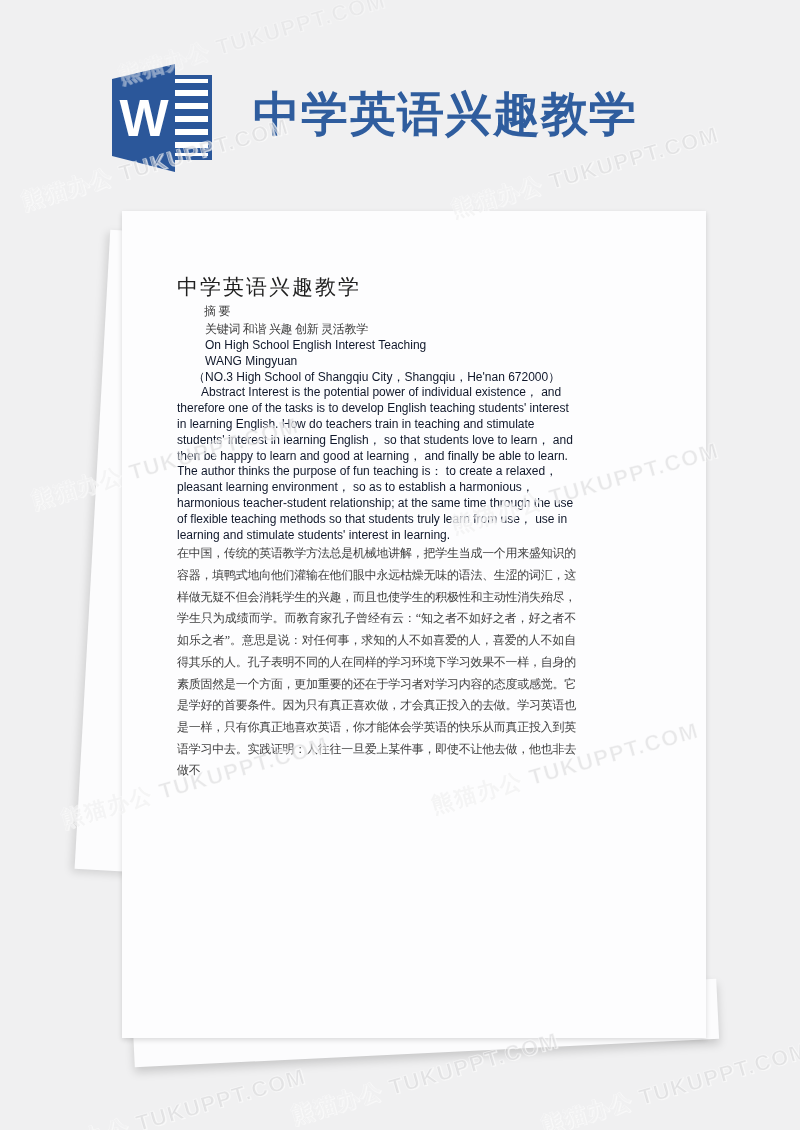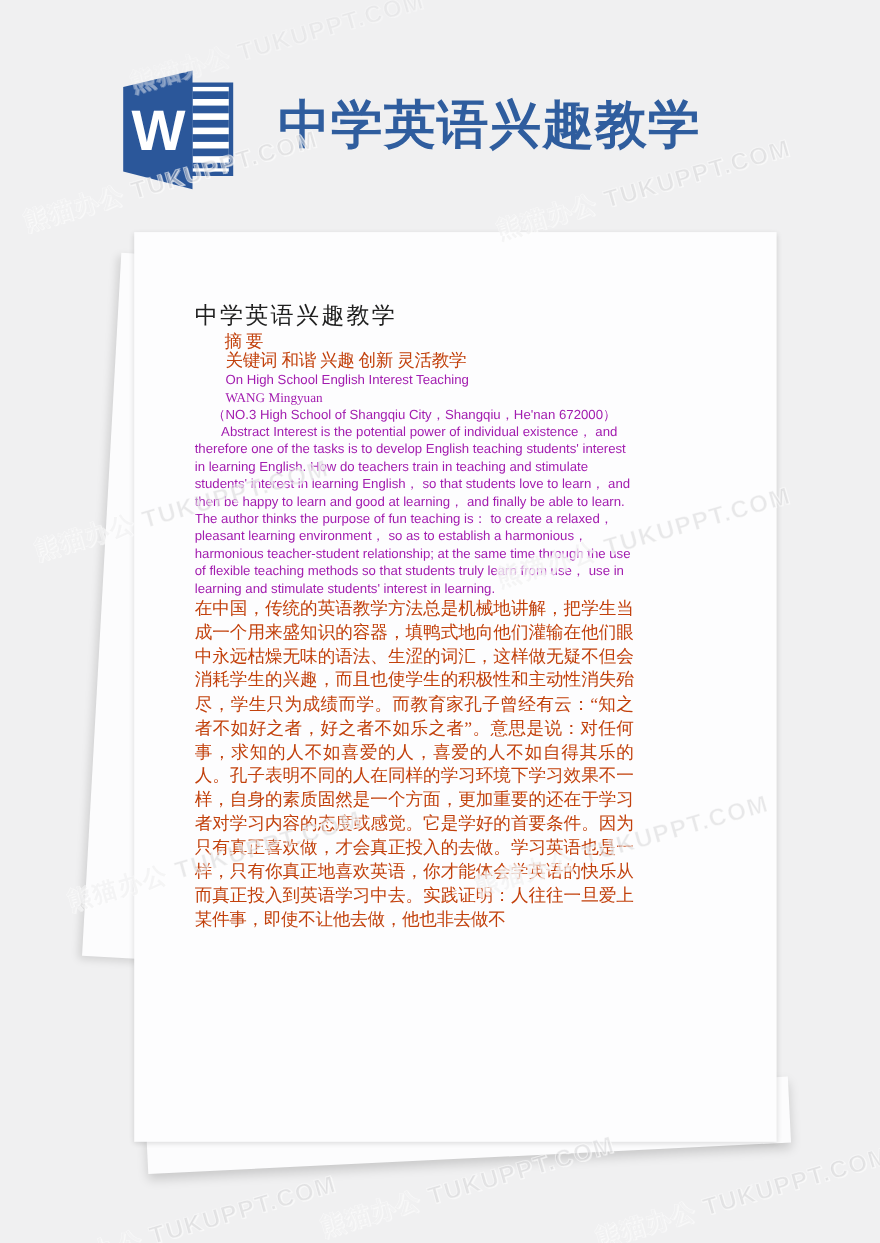--- a/index.html
+++ b/index.html
@@ -19,33 +19,33 @@
   .sheet-a{left:92px;top:245px;width:560px;height:640px;transform:rotate(3.2deg);
            box-shadow:-3px 3px 8px rgba(0,0,0,0.13);z-index:1;}
   .sheet-b{left:133px;top:993px;width:585px;height:60px;transform:rotate(-2.8deg);
            box-shadow:0 5px 10px rgba(0,0,0,0.17);z-index:2;}
   .paper{position:absolute;left:122px;top:211px;width:584px;height:827px;z-index:3;
          background:#fdfdfe;box-shadow:0 2px 5px rgba(0,0,0,0.14);
          box-sizing:border-box;padding:62px 130px 0 55px;}
 
   
   .paper p,.paper h2{margin:0;}
-  .cn{font-family:"Liberation Serif","DejaVu Serif",serif;color:#c2410c;
-      font-size:16px;line-height:21.7px;letter-spacing:-0.3px;}
-  .en{font-family:"Liberation Sans","DejaVu Sans",sans-serif;color:#a21caf;
+  .cn{font-family:"Liberation Serif","DejaVu Serif",serif;color:#404040;
+      font-size:12px;line-height:21.7px;letter-spacing:-0.3px;}
+  .en{font-family:"Liberation Sans","DejaVu Sans",sans-serif;color:#0f172a;
       font-size:12px;line-height:15.8px;}
   .just{text-align:justify;}
   .ind{text-indent:28px;}
   .doc-title{font-family:"Liberation Serif","DejaVu Serif",serif;font-weight:400;
              color:#1f1f1f;font-size:21px;line-height:29px;margin:0 0 26px 14px;
              letter-spacing:2px;}
   .abstract-label{line-height:18px;text-indent:27px;}
   .keywords-cn{margin-top:6px;line-height:18px;}
   .title-en{margin-top:10px;}
-  .author-en{margin-top:9px;font-family:Liberation Serif, serif;}
+  .author-en{margin-top:9px;}
   .affiliation-en{margin-top:12px;text-indent:16px;}
   .abstract-en{margin-top:12px;text-indent:24px;}
   .keywords-en{margin-top:8px;}
   .body-cn{margin-top:22px;}
 
   
   .wm-layer{position:absolute;inset:0;z-index:9;pointer-events:none;}
   .wm{position:absolute;white-space:nowrap;transform:rotate(-16deg);
       transform-origin:left top;font-weight:700;font-size:22px;letter-spacing:1.5px;
       color:rgba(183,183,186,0.30);-webkit-text-stroke:1px rgba(255,255,255,0.55);

